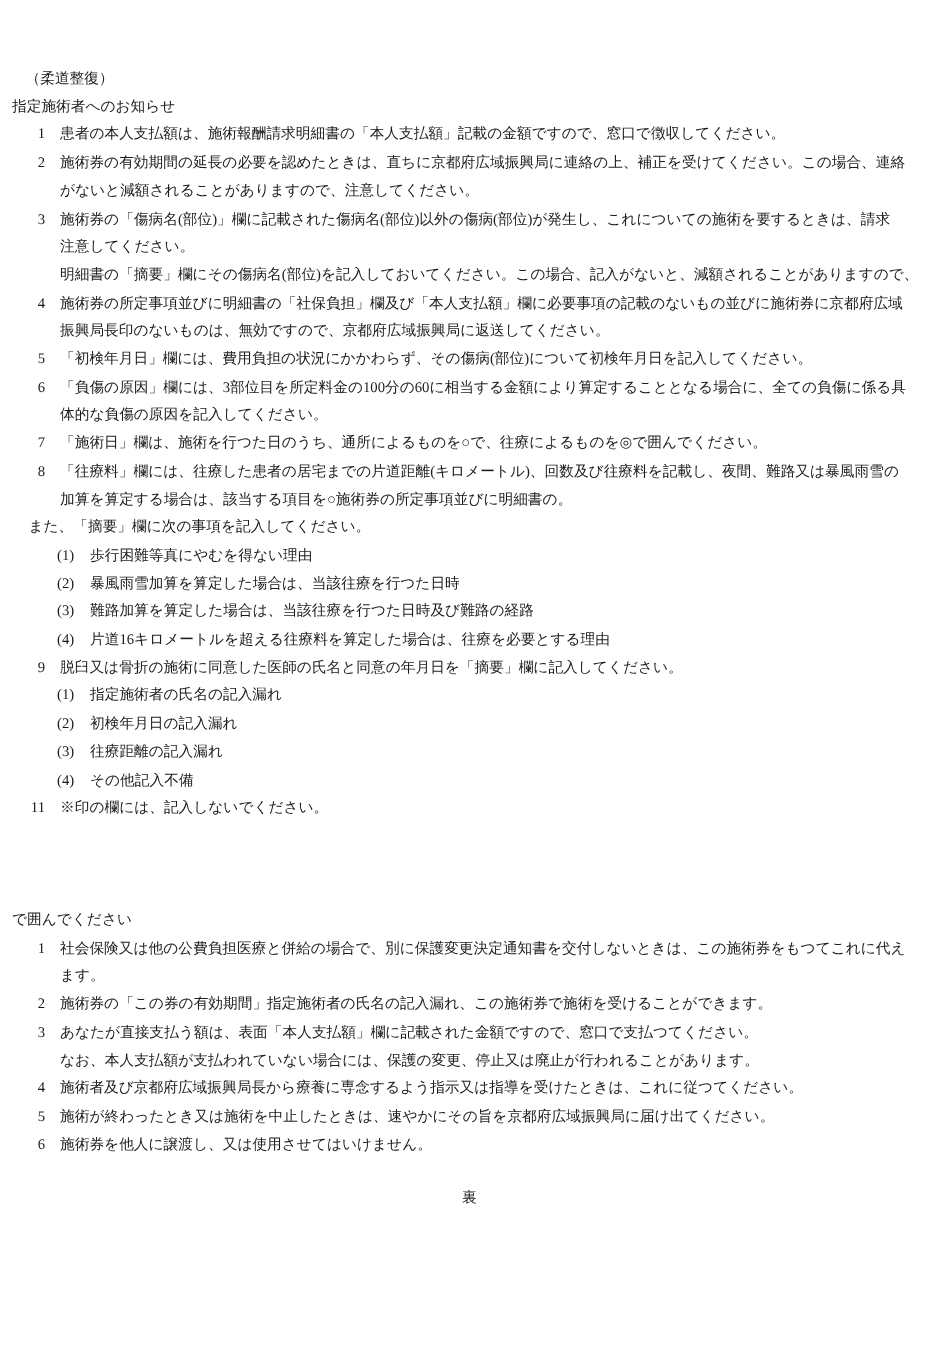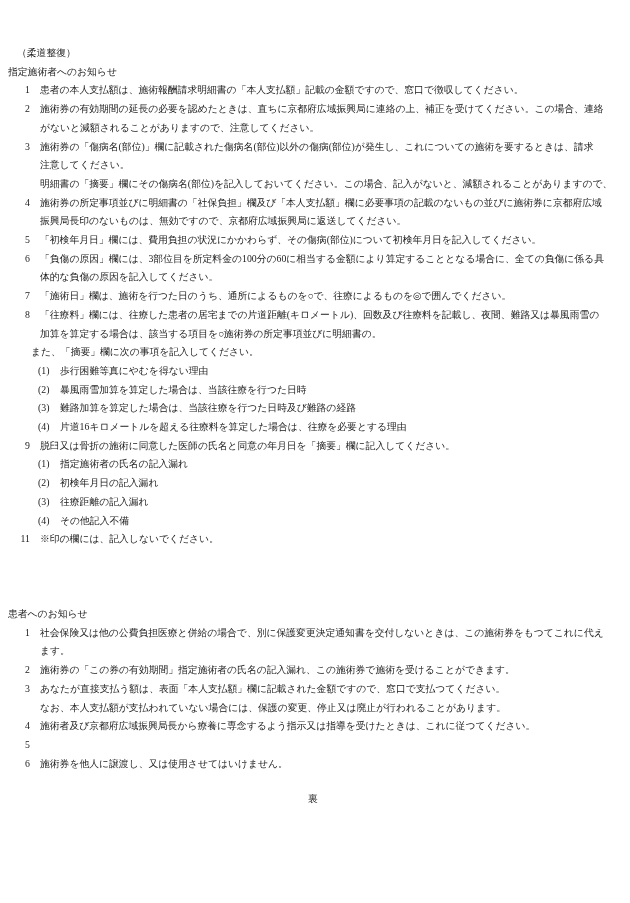--- a/index.html
+++ b/index.html
@@ -29,21 +29,21 @@
     white-space: nowrap;
   }
   .cat { padding-left: 17px; }
   .head { padding-left: 8px; }
   .num {
     flex: 0 0 30px;
     text-align: right;
   }
   .body { padding-left: 10px; }
   .cont { padding-left: 40px; }
-  .note { padding-left: 31px; }
+  .note { padding-left: 19px; }
   .mark {
     flex: 0 0 16px;
     margin-left: 38px;
   }
   .stext { padding-left: 6px; }
   .page-side {
     position: absolute;
     left: 308px;
     top: 790px;
     line-height: 18.7px;
@@ -142,21 +142,21 @@
     <span class="stext">その他記入不備</span>
   </div>
 
   <div class="row">
     <span class="num">11</span>
     <span class="body">※印の欄には、記入しないでください。</span>
   </div>
 </div>
 
 <div class="section sec-patient">
-  <div class="row head">患者へのお知らせ</div>
+  <div class="row head">で囲んでください</div>
 
   <div class="row">
     <span class="num">1</span>
     <span class="body">社会保険又は他の公費負担医療と併給の場合で、別に保護変更決定通知書を交付しないときは、この施術券をもつてこれに代え</span>
   </div>
   <div class="row cont">ます。</div>
 
   <div class="row">
     <span class="num">2</span>
     <span class="body">施術券の「この券の有効期間」指定施術者の氏名の記入漏れ、この施術券で施術を受けることができます。</span>
@@ -168,20 +168,21 @@
   </div>
   <div class="row cont">なお、本人支払額が支払われていない場合には、保護の変更、停止又は廃止が行われることがあります。</div>
 
   <div class="row">
     <span class="num">4</span>
     <span class="body">施術者及び京都府広域振興局長から療養に専念するよう指示又は指導を受けたときは、これに従つてください。</span>
   </div>
 
   <div class="row">
     <span class="num">5</span>
+    <span class="body">施術が終わったとき又は施術を中止したときは、速やかにその旨を京都府広域振興局に届け出てください。</span>
   </div>
 
   <div class="row">
     <span class="num">6</span>
     <span class="body">施術券を他人に譲渡し、又は使用させてはいけません。</span>
   </div>
 </div>
 
 <div class="page-side">裏</div>
 

